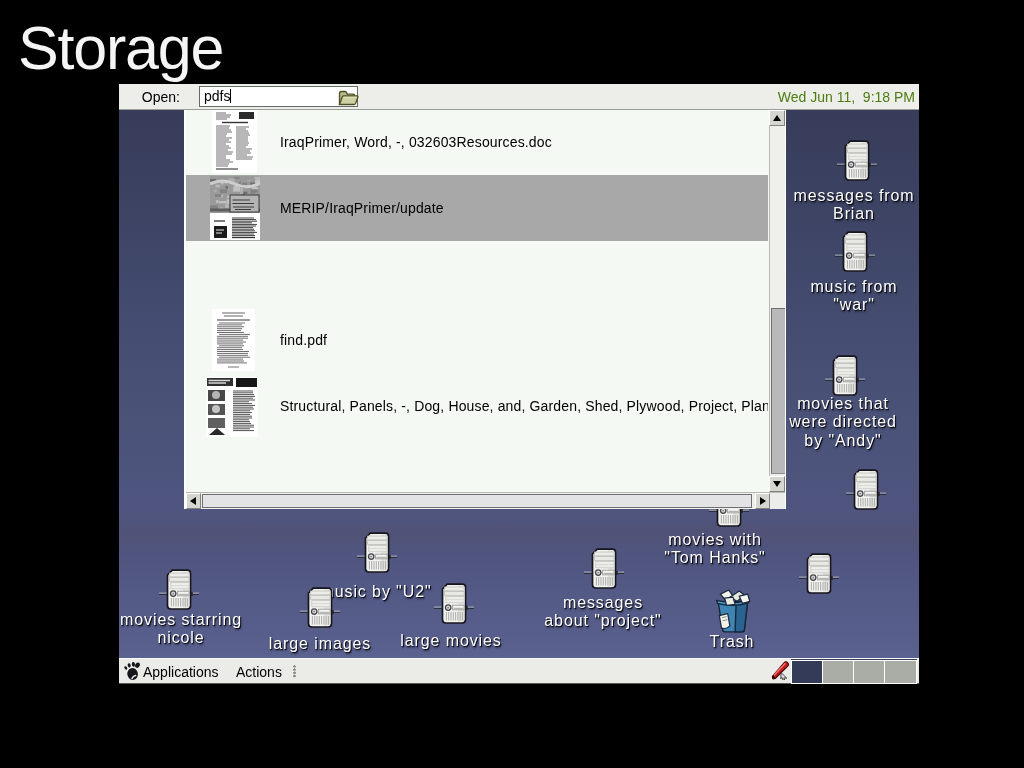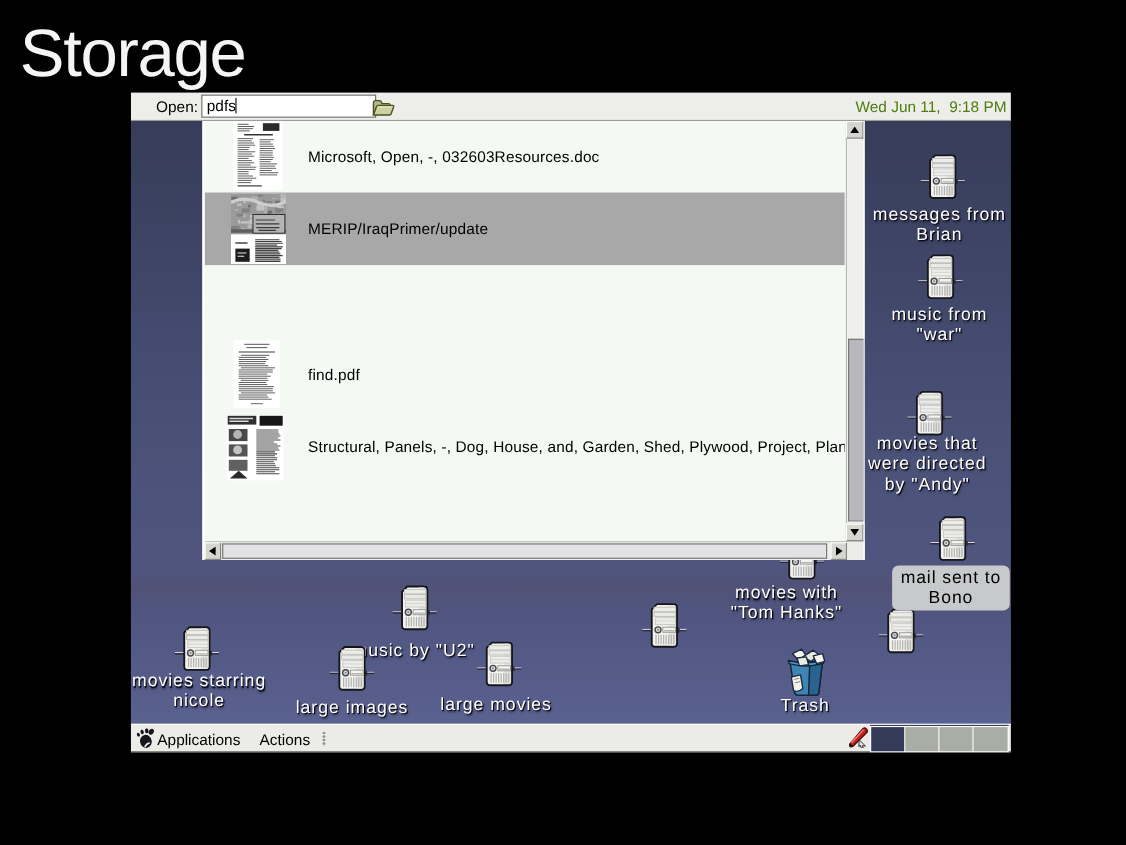--- a/index.html
+++ b/index.html
@@ -13,21 +13,21 @@
     rgba(0,0,0,0) 0px,rgba(0,0,0,0) 436px,rgba(96,78,104,0.18) 444px,
     rgba(96,78,104,0.18) 456px,rgba(0,0,0,0) 464px,rgba(0,0,0,0) 574px),
     linear-gradient(to bottom,
     #353b57 0px,#373d5a 40px,#3a4160 90px,#3e4566 150px,#424a6d 210px,
     #464e74 270px,#4a5278 330px,#4d547c 380px,#4f557e 426px,#4e537a 450px,
     #50557f 470px,#535a86 510px,#575e8b 550px,#5a628f 574px);}
 
 #topbar{position:absolute;left:0;top:0;width:800px;height:26px;
   background:#ededea;border-bottom:1px solid #9c9c98;box-sizing:border-box;padding-left:15px;}
 #openlbl{position:absolute;right:739px;top:5px;font-size:14px;color:#000;}
-#openinput{position:absolute;left:64px;top:2px;width:153px;height:18px;
+#openinput{position:absolute;left:80px;top:2px;width:153px;height:18px;
   background:#fff;border:1px solid #656b65;font-size:14px;color:#000;
   padding:1px 0 0 4px;}
 #cursor{display:inline-block;width:1px;height:14px;background:#000;
   vertical-align:-2px;}
 #clock{position:absolute;right:4px;top:5px;font-size:14px;color:#4d7c0f;}
 
 #popup{position:absolute;left:65px;top:26px;width:602px;height:399px;
   background:#f4f9f3;border-left:2px solid #fff;box-sizing:border-box;}
 #listclip{position:absolute;left:0;top:0;width:582px;height:382px;overflow:hidden;}
 .row{position:absolute;left:0;width:582px;height:66px;background:#f4f9f3;}
@@ -194,20 +194,24 @@
 <rect x="13.6" y="5" width="19.5" height="3.8" fill="#ecece9" stroke="#c0c0bc" stroke-width="0.8"></rect>
 <rect x="13.6" y="9.6" width="19.5" height="3.8" fill="#e8e8e5" stroke="#bcbcb8" stroke-width="0.8"></rect>
 <rect x="14.8" y="14.6" width="18.3" height="6.2" fill="#ededea" stroke="#c6c6c2" stroke-width="0.8"></rect>
 <path d="M14.8 17.6 H33" stroke="#d2d2ce" stroke-width="0.8"></path>
 <circle cx="17.2" cy="25.6" r="2.7" fill="#dcdcd8" stroke="#46464e" stroke-width="1.3"></circle>
 <circle cx="17.2" cy="25.6" r="0.9" fill="#82828a"></circle>
 <rect x="21.6" y="23.2" width="11.5" height="4.6" fill="#f4f4f2" stroke="#9a9a96" stroke-width="0.9"></rect>
 <path d="M22.5 26.4 H32.3" stroke="#b4b4b0" stroke-width="1.2"></path>
 <path d="M15.4 30 V38.6 M17.7 30 V38.6 M20 30 V38.6 M22.3 30 V38.6 M24.6 30 V38.6 M26.9 30 V38.6 M29.2 30 V38.6 M31.5 30 V38.6" stroke="#b2b2ae" stroke-width="1.1"></path>
 </svg></div>
+<div class="dlabel" style="left:399px;top:510px;width:170px;">
+      <div>messages</div>
+      <div>about "project"</div>
+    </div>
 <div class="icon" style="left:37px;top:484px;"><svg width="46" height="44" viewBox="0 0 46 44">
 <path d="M3 25.2 H43" stroke="#ffffff" stroke-width="0.9" opacity="0.8"></path>
 <path d="M3 26.3 H43" stroke="#2e2e3a" stroke-width="1.2"></path>
 <rect x="34" y="23.9" width="2.8" height="4.2" fill="#2b2b34"></rect>
 <path d="M16.2 2.2 H31.2 Q34.5 2.2 34.5 5.4 V37.8 Q34.5 41 31.2 41 H14.8 Q11.5 41 11.5 37.8 V7 Z" fill="#f2f2f0" stroke="#16161c" stroke-width="1.7"></path>
 <path d="M17 3.2 H30.8 Q33.4 3.2 33.4 5.8 V37.5 Q33.4 39.8 30.8 39.8 H27 V3.2 Z" fill="#e2e2df"></path>
 <rect x="13.6" y="5" width="19.5" height="3.8" fill="#ecece9" stroke="#c0c0bc" stroke-width="0.8"></rect>
 <rect x="13.6" y="9.6" width="19.5" height="3.8" fill="#e8e8e5" stroke="#bcbcb8" stroke-width="0.8"></rect>
 <rect x="14.8" y="14.6" width="18.3" height="6.2" fill="#ededea" stroke="#c6c6c2" stroke-width="0.8"></rect>
 <path d="M14.8 17.6 H33" stroke="#d2d2ce" stroke-width="0.8"></path>
@@ -284,37 +288,34 @@
 <g stroke="#1a2a40" stroke-width="1.2" stroke-linejoin="round">
 <path d="M8 6 L16 2 L20 8 L13 12 Z" fill="#f4f4ee"></path>
 <path d="M17 9 L26 3 L31 7 L24 13 Z" fill="#e8e8e0"></path>
 <path d="M26 8 L34 6 L36 13 L29 15 Z" fill="#f6f6f0"></path>
 <path d="M12 10 L20 9 L22 16 L14 17 Z" fill="#ececE4"></path>
 <path d="M7 27 L15 25 L17 37 Q13 41 9 39 Z" fill="#f2f2ea"></path>
 <path d="M9.5 29 L14 28 M10 32 L14.6 31" stroke="#777" stroke-width="0.8"></path>
 </g>
 </svg></div>
 <div class="dlabel" style="left:528px;top:549px;width:170px;">Trash</div>
-<div id="bonobox">
-      <div class="t">mail sent to<br>Bono</div>
-    </div>
 
   <div id="popup">
     <div id="listclip">
 <div class="row" style="top:-1px;">
 <div class="thumb" style="left:26px;top:1px;"><svg width="45" height="63" viewBox="0 0 45 63">
 <rect width="45" height="63" fill="#fff"></rect>
 <rect x="27" y="2" width="15" height="7" fill="#2a2a2a"></rect>
 <path d="M10 12.5H36" stroke="#333" stroke-width="1.4"></path>
 <path d="M4 3.0H14M4 5.0H19M4 7.0H18M4 9.0H15" stroke="#5c5c5c" stroke-width="0.9"></path>
 <path d="M4 16.0H18M4 18.0H17M4 20.0H19M4 22.0H20M4 24.0H15M4 26.0H14M4 28.0H20M4 30.0H17M4 32.0H19M4 34.0H14M4 36.0H17M4 38.0H19M4 40.0H16M4 42.0H21M4 44.0H20M4 46.0H14M4 48.0H14M4 50.0H18M4 52.0H21M4 54.0H17M4 56.0H16" stroke="#606060" stroke-width="0.9"></path>
 <path d="M24 17.0H37M24 19.0H34M24 21.0H36M24 23.0H37M24 25.0H38M24 27.0H36M24 29.0H36M24 31.0H36M24 33.0H37M24 35.0H36M24 37.0H34M24 39.0H40M24 41.0H38M24 43.0H39M24 45.0H35M24 47.0H41M24 49.0H40" stroke="#606060" stroke-width="0.9"></path>
 <path d="M4 59H26" stroke="#444" stroke-width="1.2"></path>
 </svg></div>
-<div class="rowtext">Microsoft, Open, -, 032603Resources.doc</div>
+<div class="rowtext">IraqPrimer, Word, -, 032603Resources.doc</div>
 </div>
 <div class="row sel" style="top:65px;">
 <div class="thumb" style="left:24px;top:1px;"><svg width="50" height="64" viewBox="0 0 50 64">
 <rect width="50" height="64" fill="#fff"></rect>
 <rect x="0" y="0" width="50" height="37" fill="#9a9a9a"></rect>
 <clipPath id="ph">
                 <rect x="0" y="0" width="50" height="37"></rect>
               </clipPath>
 <g clip-path="url(#ph)">
                 <rect x="21.3" y="19.0" width="7.5" height="3.1" fill="#6e6e6e"></rect>

